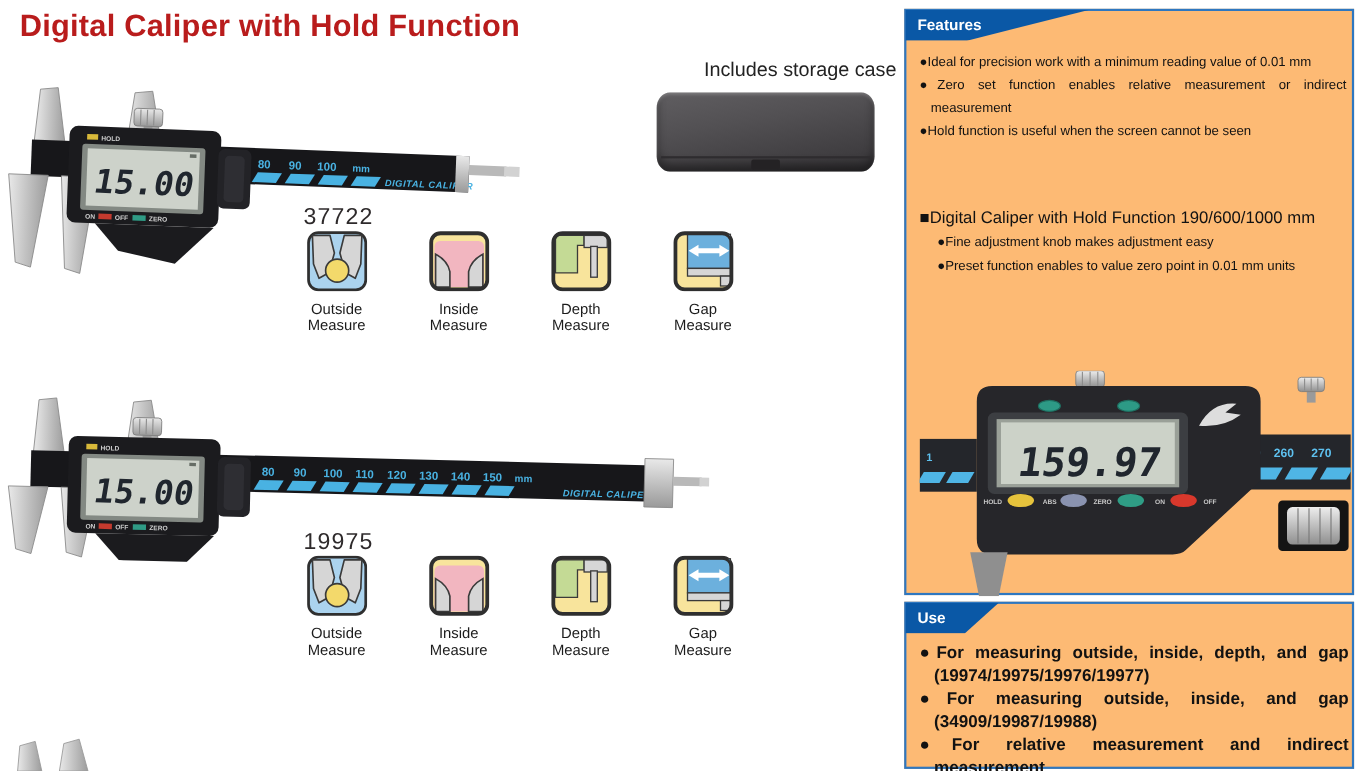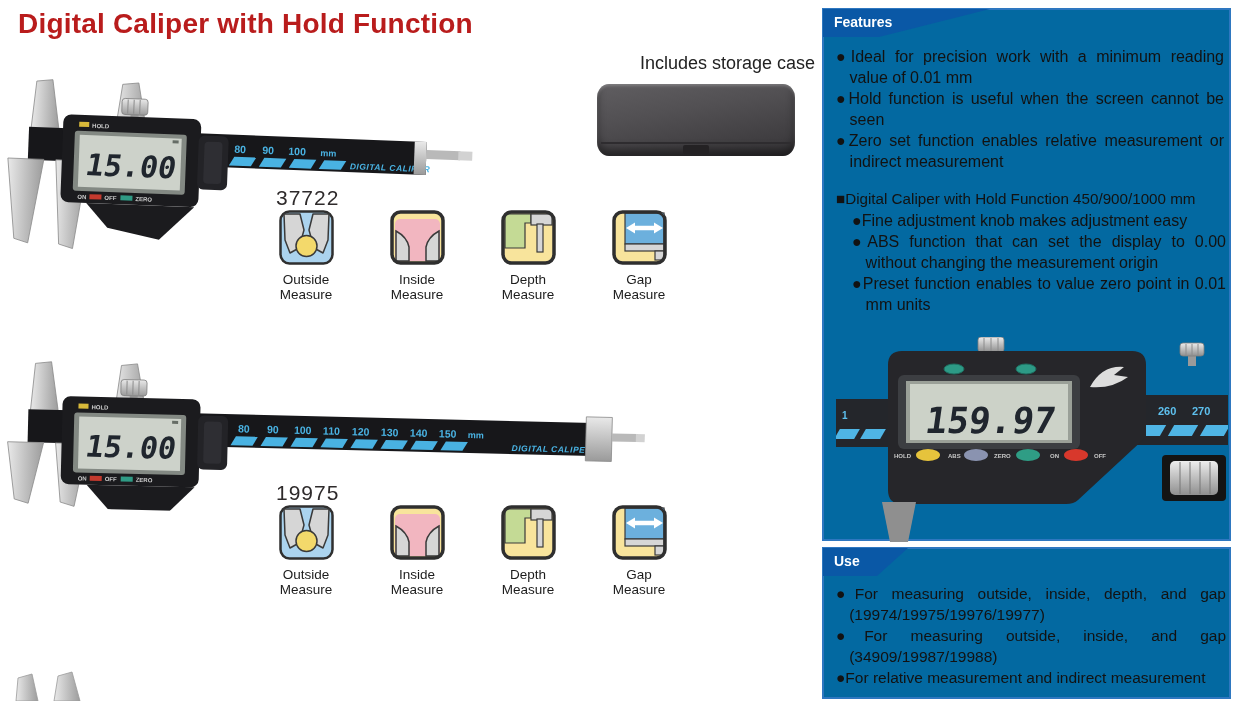--- a/index.html
+++ b/index.html
@@ -34,36 +34,36 @@
                   font-size:18px; color:#222; }
   .case { position:absolute; left:597px; top:84px; width:198px; height:72px;
           border-radius:12px/14px;
           background:linear-gradient(170deg,#605e61 0%,#525053 38%,#434144 72%,#373538 100%);
           box-shadow:inset 0 2px 3px rgba(255,255,255,.22), inset 0 -7px 9px rgba(0,0,0,.45); }
   .case-seam  { position:absolute; left:4px; right:4px; bottom:12px; height:2px; background:#2e2c2f; }
   .case-latch { position:absolute; left:86px; bottom:2px; width:26px; height:9px;
                 background:#242224; border-radius:2px; }
 
   
-  .panel { position:absolute; left:822px; width:409px; border:2px solid #2e77c0; background:#0369a1; }
+  .panel { position:absolute; left:822px; width:409px; border:2px solid #2e77c0; background:#fdba74; }
   .features-panel { top:8px;  height:533px; }
   .use-panel      { top:547px; height:152px; }
   .tab { position:absolute; left:-1px; top:-1px; height:28px; background:#0a58a6; color:#fff;
          font-weight:bold; font-size:14px; line-height:27px; padding-left:11px; }
   .tab-features { width:168px; clip-path:polygon(0 0,167px 0,56px 100%,0 100%); }
   .tab-use      { width:120px; clip-path:polygon(0 0,85px 0,54px 100%,0 100%); }
 
-  .p-text { font-size:16px; line-height:21px; color:#121212; text-align:justify;
+  .p-text { font-size:12px; line-height:21px; color:#121212; text-align:justify;
             padding-left:.85em; text-indent:-.85em; }
   .f-bullets { position:absolute; left:12px; top:36px;  width:388px; }
   .f-subtitle{ position:absolute; left:12px; top:178px; width:392px; font-size:15.2px;
                line-height:21px; color:#121212; }
   .f-subbullets { position:absolute; left:28px; top:200px; width:374px; }
   .u-bullets { position:absolute; left:12px; top:34px; width:390px; }
-  .u-bullets .p-text { font-size:15.5px; }
+  .u-bullets .p-text { font-size:15.5px;font-weight:bold; }
   .closeup { position:absolute; left:12px; top:327px; }
 </style>
 </head>
 <body>
 
 <div class="page">
 
   <div class="title">Digital Caliper with Hold Function</div>
 
   <svg class="cal1" viewBox="0 0 478 182">
@@ -314,27 +314,26 @@
     <div class="case-seam"></div>
     <div class="case-latch"></div>
   </div>
 
   <div class="panel features-panel">
     <div class="tab tab-features">
       <span>Features</span>
     </div>
     <div class="f-bullets">
       <p class="p-text">●Ideal for precision work with a minimum reading value of 0.01 mm</p>
+      <p class="p-text">●Zero set function enables relative measurement or indirect measurement</p>
       <p class="p-text">●Hold function is useful when the screen cannot be seen</p>
-      <p class="p-text">●Zero set function enables relative measurement or indirect measurement</p>
-    </div>
-    <div class="f-subtitle">■Digital Caliper with Hold Function 450/900/1000 mm</div>
+    </div>
+    <div class="f-subtitle">■Digital Caliper with Hold Function 190/600/1000 mm</div>
     <div class="f-subbullets">
       <p class="p-text">●Fine adjustment knob makes adjustment easy</p>
-      <p class="p-text">●ABS function that can set the display to 0.00 without changing the measurement origin</p>
       <p class="p-text">●Preset function enables to value zero point in 0.01 mm units</p>
     </div>
 
     <svg class="closeup" width="392" height="205" viewBox="0 0 392 205">
       <defs>
         <linearGradient id="sv3" x1="0" y1="0" x2="0" y2="1">
           <stop offset="0" stop-color="#ededed"></stop>
             <stop offset=".55" stop-color="#b9b9b9"></stop>
             <stop offset="1" stop-color="#8f8f8f"></stop>
         </linearGradient>

